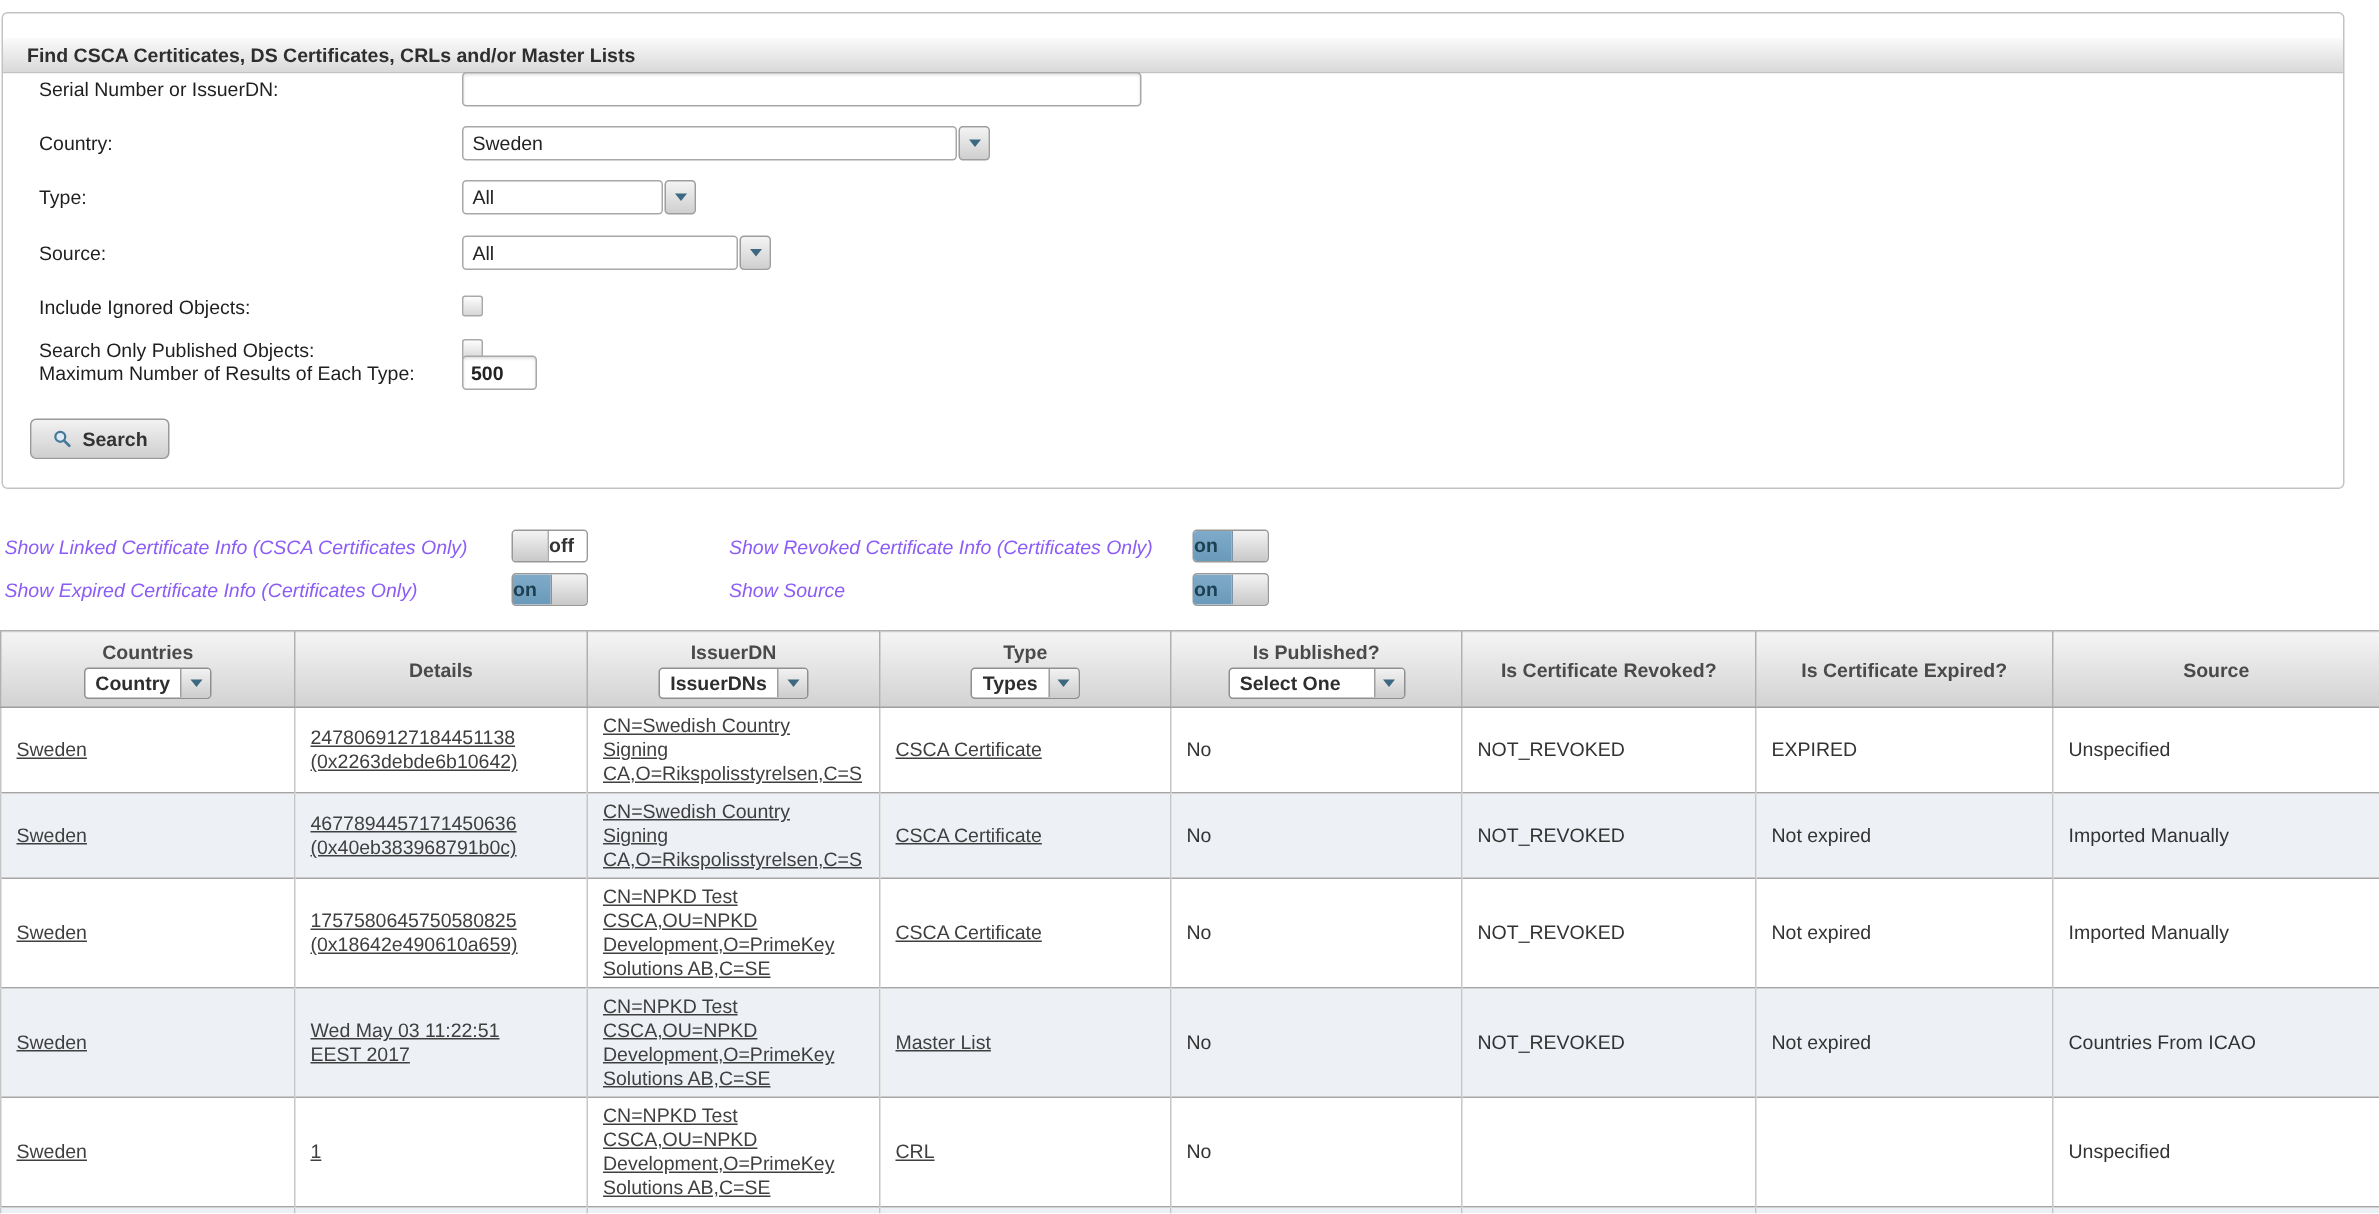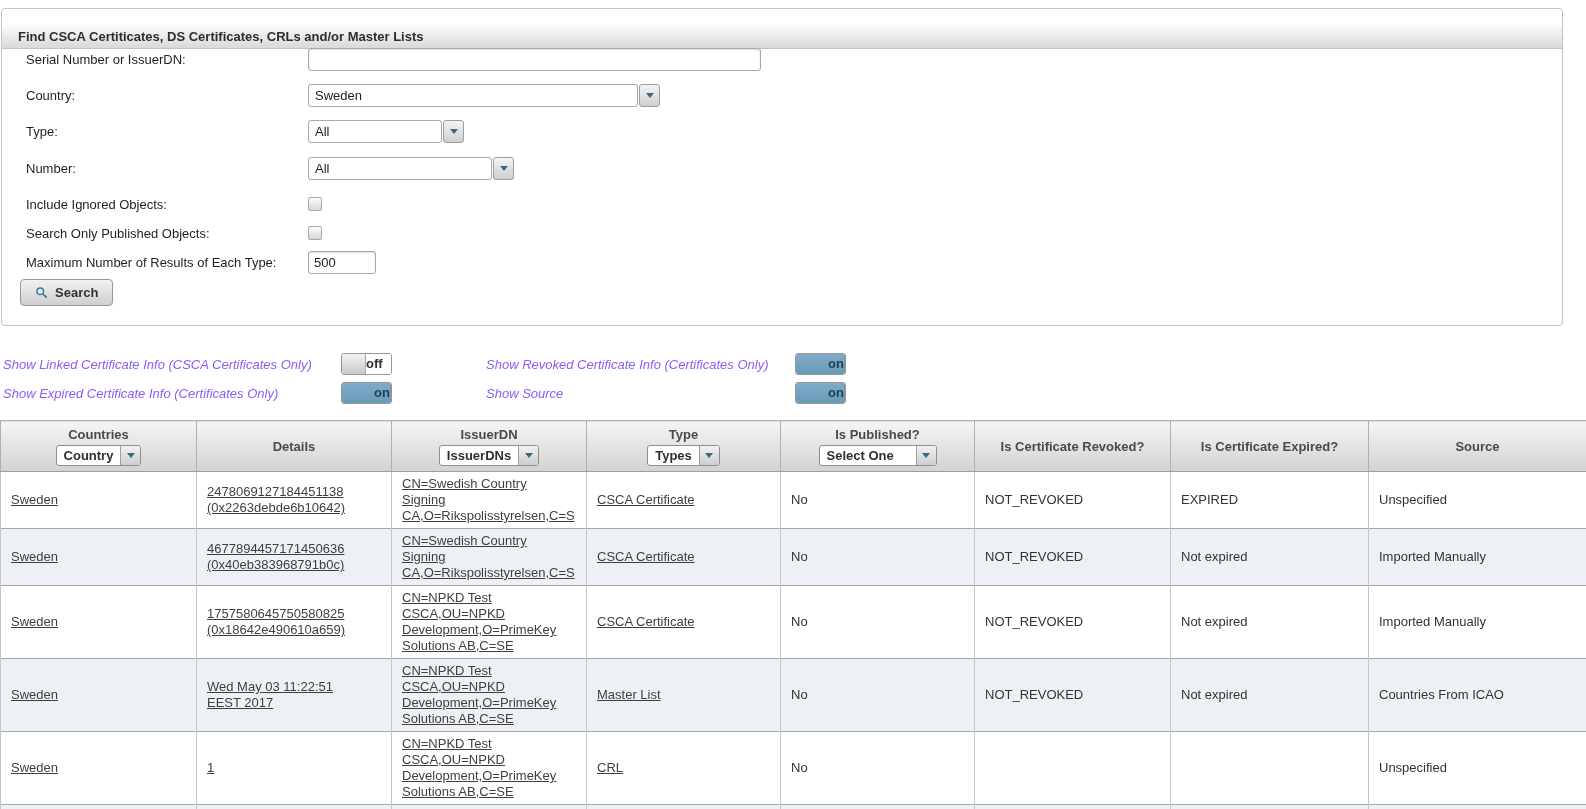--- a/index.html
+++ b/index.html
@@ -13,21 +13,21 @@
   .p-header { height:24px; line-height:23px; padding-left:16px;
               background:linear-gradient(#fbfbfb,#d9d9d9);
               border-bottom:1px solid #c3c3c3; border-radius:3px 3px 0 0;
               font-weight:bold; color:#2e2e2e;margin-top:16px; }
   .frow { position:absolute; left:24px; display:flex; align-items:center; height:24px; }
   .flabel { width:282px; color:#1f1f1f; }
   .txt { height:23px; border:1px solid #a8a8a8; border-radius:3px; background:#fff;
          box-shadow:inset 0 1px 2px rgba(0,0,0,.14); font:13px "Liberation Sans",sans-serif;
          padding:0 5px; color:#222; }
   .txt.serial { width:453px; }
-  .txt.max { width:68px; font-weight:normal; }
+  .txt.max { width:50px; font-weight:bold; }
   .sel { display:flex; height:23px; }
   .sel .sbox { height:23px; border:1px solid #a8a8a8; border-radius:3px; background:#fff;
                line-height:21px; padding-left:6px; color:#222; overflow:hidden; }
   .sel .sarrow { width:21px; height:23px; margin-left:1px; border:1px solid #9d9d9d; border-radius:3px;
                  background:linear-gradient(#f4f4f4,#cfcfcf); display:flex; align-items:center; justify-content:center; }
   .tri { width:0; height:0; border-left:4px solid transparent; border-right:4px solid transparent;
          border-top:5px solid #3c6882; }
   .w-country { width:330px; } .w-type { width:134px; } .w-source { width:184px; }
   .chk { width:14px; height:14px; border:1px solid #a9a9a9; border-radius:2px;
          background:linear-gradient(#fdfdfd,#d7d7d7); }
@@ -40,21 +40,21 @@
   .trow { position:absolute; left:3px; display:flex; align-items:center; height:24px; }
   .tlabel { color:#8b5cf6;font-style:italic; }
   .tl1 { width:338px; } .tspacer { width:94px; } .tl2 { width:309px; }
   .switch { width:51px; height:22px; border:1px solid #989898; border-radius:3px;
             display:flex; overflow:hidden; background:#fff; cursor:pointer; }
   .knob { width:24px; background:linear-gradient(#f3f3f3,#c9c9c9); }
   .switch.off .knob { border-right:1px solid #aaa; }
   .switch.on  .knob { border-left:1px solid #7d95a5; }
   .stext { flex:1; text-align:left; line-height:20px; font-weight:bold; }
   .switch.off .stext { color:#333; background:#fff; }
-  .switch.on  .stext { color:#1d3f52; background:linear-gradient(#7fabc9,#6a9ab9);padding-left:32px; }
+  .switch.on  .stext { color:#1d3f52; background:linear-gradient(#7fabc9,#6a9ab9); }
 
   
   table.results { position:absolute; left:0; top:420px; width:1586px;
                   border-collapse:collapse; table-layout:fixed; }
   table.results th { height:51px; background:linear-gradient(#f5f5f5,#d2d2d2);
                      border:1px solid #b0b0b0; border-bottom:1px solid #9e9e9e;
                      font-weight:bold; color:#4a4a4a; text-align:center; vertical-align:middle; }
   .hstack { display:flex; flex-direction:column; align-items:center; gap:3px; }
   .hsel { display:inline-flex; height:21px; border:1px solid #8f8f8f; border-radius:3px;
           overflow:hidden; background:#fff; cursor:pointer; }
@@ -97,40 +97,40 @@
       <span class="flabel">Type:</span>
       <span class="sel">
         <span class="sbox w-type">All</span>
         <span class="sarrow">
             <span class="tri"></span>
           </span>
       </span>
     </div>
 
     <div class="frow" style="top:147px;">
-      <span class="flabel">Number:</span>
+      <span class="flabel">Source:</span>
       <span class="sel">
         <span class="sbox w-source">All</span>
         <span class="sarrow">
             <span class="tri"></span>
           </span>
       </span>
     </div>
 
     <div class="frow" style="top:183px;">
       <span class="flabel">Include Ignored Objects:</span>
       <span class="chk"></span>
     </div>
 
     <div class="frow" style="top:212px;">
       <span class="flabel">Search Only Published Objects:</span>
       <span class="chk"></span>
     </div>
 
-    <div class="frow" style="top:241px;">
+    <div class="frow" style="top:227px;">
       <span class="flabel">Maximum Number of Results of Each Type:</span>
       <input class="txt max" type="text" value="500" style="">
     </div>
 
     <button class="btn">
       <svg width="13" height="13" viewBox="0 0 13 13">
         <circle cx="5.2" cy="5.2" r="3.3" fill="#dcebf5" stroke="#46789a" stroke-width="1.5"></circle>
         <line x1="7.9" y1="7.9" x2="11.2" y2="11.2" stroke="#46789a" stroke-width="1.8" stroke-linecap="round"></line>
       </svg>
       <span>Search</span>

